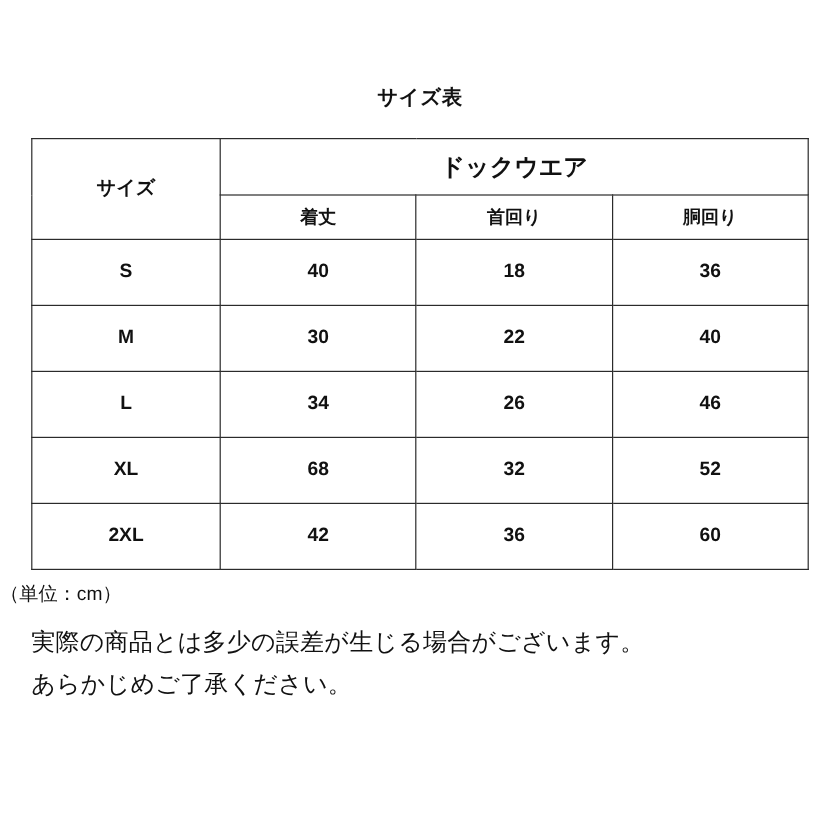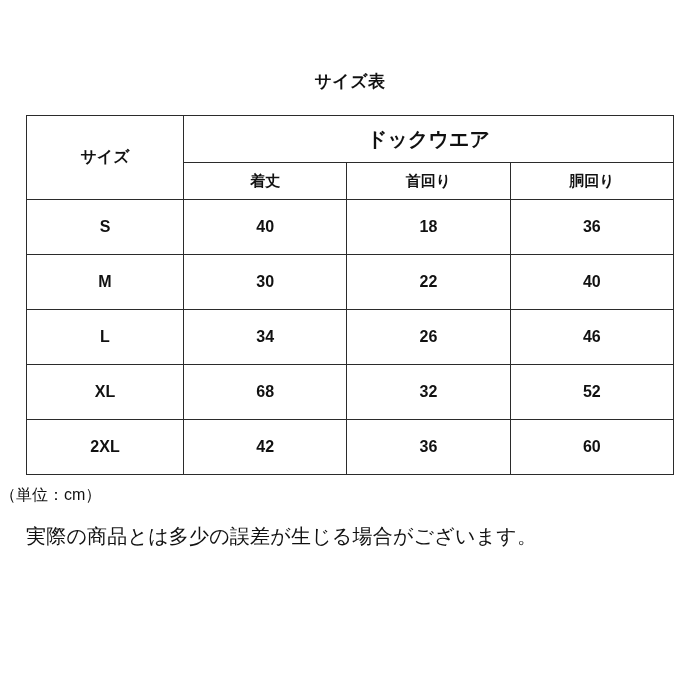--- a/index.html
+++ b/index.html
@@ -133,15 +133,16 @@
           <td>60</td>
         </tr>
       </tbody>
     </table>
   </div>
 
   <div class="unit">（単位：cm）</div>
 
   <div class="notes">
     <p>実際の商品とは多少の誤差が生じる場合がございます。</p>
+    <p>あらかじめご了承ください。</p>
   </div>
 
 </div>
 
 </body></html>

